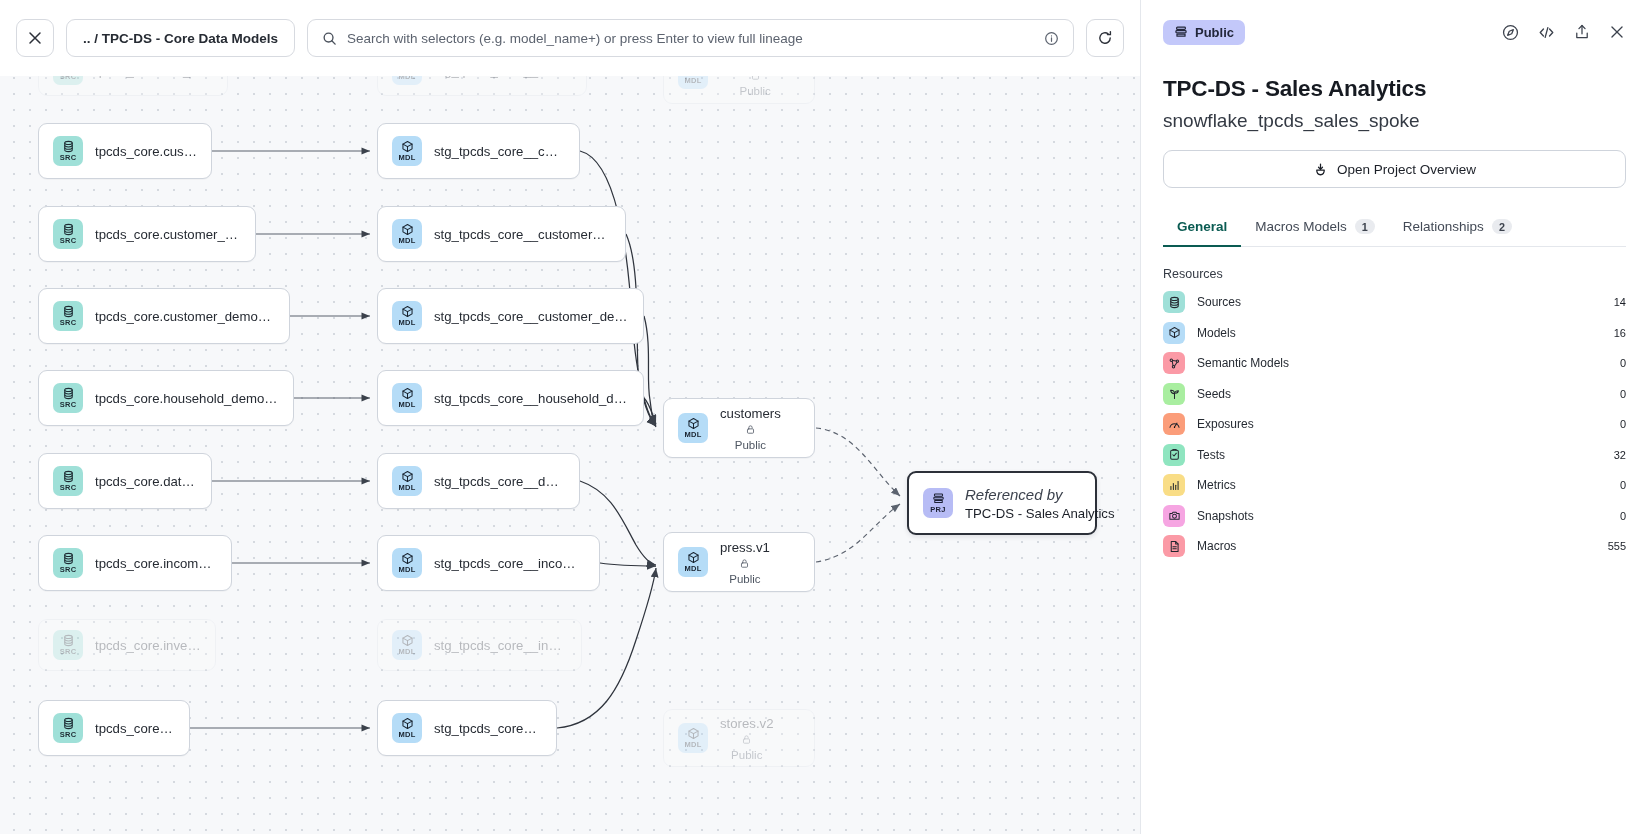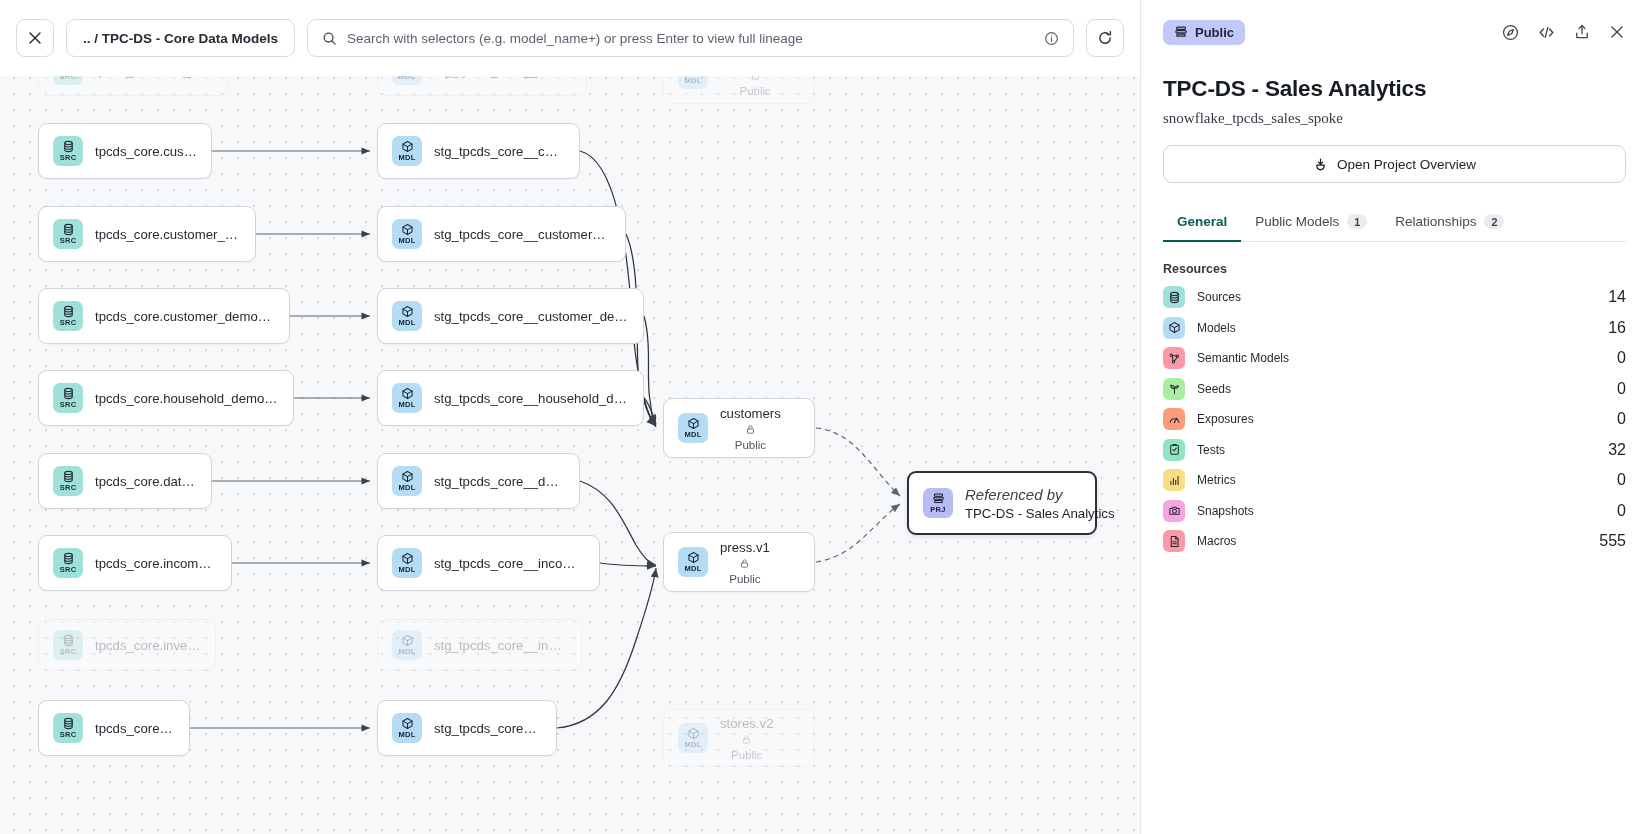--- a/index.html
+++ b/index.html
@@ -107,52 +107,52 @@
   .chip {
     display: inline-flex; align-items: center; gap: 7px;
     background: #c3c8fa; color: #22263a;
     border-radius: 7px; padding: 5px 11px;
     font-size: 13px; font-weight: 600;
     cursor: pointer;
   }
   .panel-actions { display: flex; align-items: center; gap: 17px; color: #3c424d; }
   .panel-actions .pa { display: flex; cursor: pointer; }
   .panel-title { font-size: 22.5px; font-weight: 700; color: #161a21; margin-top: 28px; letter-spacing: -.2px; }
-  .panel-sub { font-size: 15px; color: #343a44; margin-top: 8px; font-family: Liberation Serif, serif; }
+  .panel-sub { font-size: 19px; color: #343a44; margin-top: 8px; }
   .overview-btn {
     margin-top: 18px; height: 38px; width: 100%;
     border: 1px solid #cfd4dc; border-radius: 9px; background: #fff;
     display: flex; align-items: center; justify-content: center; gap: 9px;
     font-size: 13.5px; color: #1b1f27; cursor: pointer; font-family: inherit;
   }
   .tabs { display: flex; gap: 0; margin-top: 22px; border-bottom: 1px solid #e4e7ec; }
   .tab {
     display: flex; align-items: flex-start; gap: 8px;
     padding: 9px 14px 11px 14px;
     font-size: 13.5px; color: #434a56; cursor: pointer;
     border-bottom: 2.5px solid transparent; margin-bottom: -1px;
     white-space: nowrap;
   }
   .tab.active { color: #0a5b52; font-weight: 600; border-bottom-color: #0a5b52; }
   .tab .cnt {
     background: #e9ebef; color: #3c424d; border-radius: 9px;
     font-size: 10.8px; padding: 1.5px 7px; font-weight: 600;
   }
-  .sec-title { font-size: 12.5px; font-weight: 700; color: #343a44; margin-top: 20px; }
+  .sec-title { font-size: 12.5px; font-weight: 400; color: #343a44; margin-top: 20px; }
   .res-list { margin-top: 6px; }
   .res-row {
     display: flex; align-items: center; gap: 12px;
     height: 30.5px; cursor: pointer;
   }
   .res-ico {
     width: 22px; height: 22px; border-radius: 6px; flex: none;
     display: flex; align-items: center; justify-content: center;
   }
   .res-name { flex: 1; font-size: 12px; color: #262b33; }
-  .res-val { font-size: 16px; color: #1b1f27; text-align: center; }
+  .res-val { font-size: 11px; color: #1b1f27; text-align: center; }
   svg { display: block; }
 </style>
 </head>
 <body>
 
 <div id="app">
 
   <div class="canvas-wrap">
     <div class="dots"></div>
 
@@ -666,21 +666,21 @@
         <path d="M4 8.6 C4 12 5.6 13.6 8 13.6 C10.4 13.6 12 12 12 8.6 Z"></path>
       </svg>
       <span>Open Project Overview</span>
     </button>
 
     <div class="tabs" id="tabs-layer">
         <div class="tab active">
           <span>General</span>
         </div>
         <div class="tab">
-          <span>Public Models</span>
+          <span>Macros Models</span>
           <span class="cnt">1</span>
         </div>
         <div class="tab">
           <span>Relationships</span>
           <span class="cnt">2</span>
         </div>
       </div>
 
     <div class="sec-title">Resources</div>
     <div class="res-list" id="res-layer">

